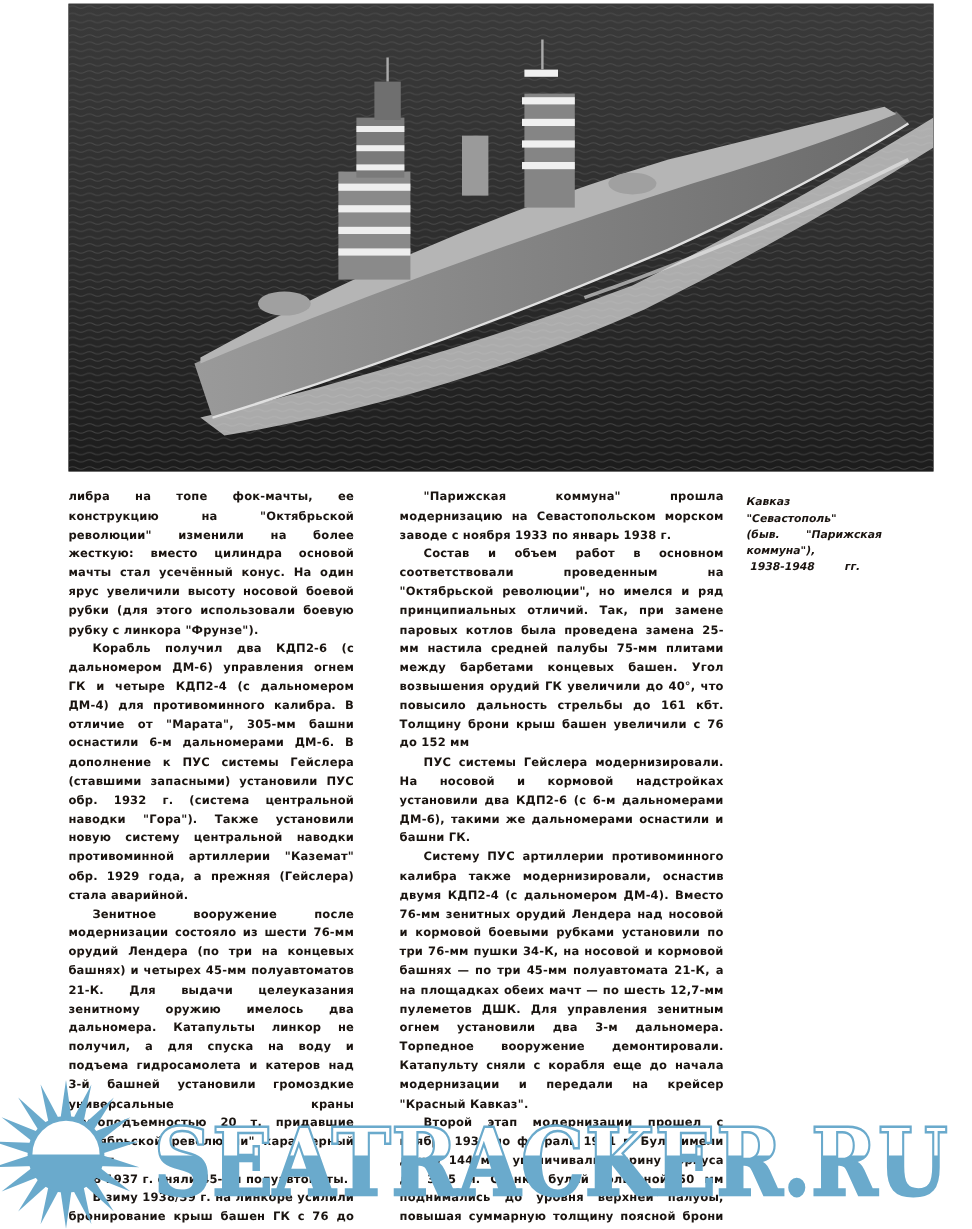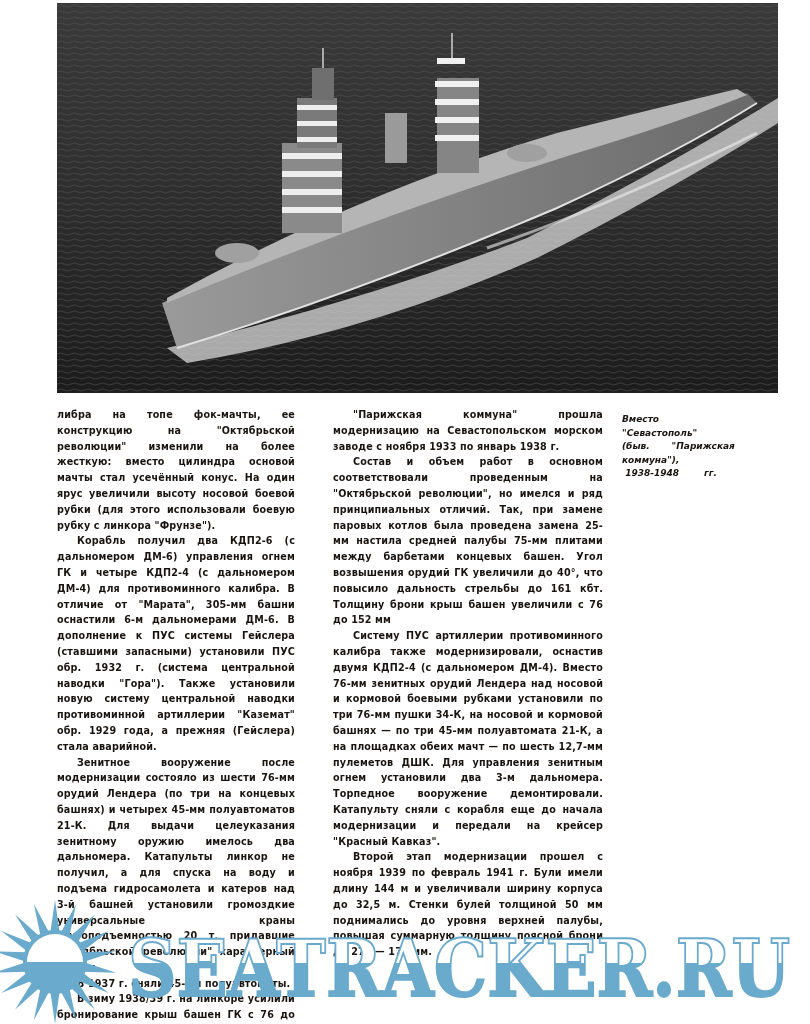--- a/index.html
+++ b/index.html
@@ -88,26 +88,27 @@
   <p>Корабль получил два КДП2-6 (с дальномером ДМ-6) управления огнем ГК и четыре КДП2-4 (с дальномером ДМ-4) для противоминного калибра. В отличие от "Марата", 305-мм башни оснастили 6-м дальномерами ДМ-6. В дополнение к ПУС системы Гейслера (ставшими запасными) установили ПУС обр. 1932 г. (система центральной наводки "Гора"). Также установили новую систему центральной наводки противоминной артиллерии "Каземат" обр. 1929 года, а прежняя (Гейслера) стала аварийной.</p>
   <p>Зенитное вооружение после модернизации состояло из шести 76-мм орудий Лендера (по три на концевых башнях) и четырех 45-мм полуавтоматов 21-К. Для выдачи целеуказания зенитному оружию имелось два дальномера. Катапульты линкор не получил, а для спуска на воду и подъема гидросамолета и катеров над 3-й башней установили громоздкие универсальные краны грузоподъемностью 20 т, придавшие "Октябрьской революции" характерный силуэт.</p>
   <p>В 1937 г. сняли 45-мм полуавтоматы.</p>
   <p>В зиму 1938/39 г. на линкоре усилили бронирование крыш башен ГК с 76 до 152 мм.</p>
 
 </div>
 
 <div class="col col2">
   <p>"Парижская коммуна" прошла модернизацию на Севастопольском морском заводе с ноября 1933 по январь 1938 г.</p>
   <p>Состав и объем работ в основном соответствовали проведенным на "Октябрьской революции", но имелся и ряд принципиальных отличий. Так, при замене паровых котлов была проведена замена 25-мм настила средней палубы 75-мм плитами между барбетами концевых башен. Угол возвышения орудий ГК увеличили до 40°, что повысило дальность стрельбы до 161 кбт. Толщину брони крыш башен увеличили с 76 до 152 мм</p>
+  <p>ПУС системы Гейслера модернизировали. На носовой и кормовой надстройках установили два КДП2-6 (с 6-м дальномерами ДМ-6), такими же дальномерами оснастили и башни ГК.</p>
   <p>Систему ПУС артиллерии противоминного калибра также модернизировали, оснастив двумя КДП2-4 (с дальномером ДМ-4). Вместо 76-мм зенитных орудий Лендера над носовой и кормовой боевыми рубками установили по три 76-мм пушки 34-К, на носовой и кормовой башнях — по три 45-мм полуавтомата 21-К, а на площадках обеих мачт — по шесть 12,7-мм пулеметов ДШК. Для управления зенитным огнем установили два 3-м дальномера. Торпедное вооружение демонтировали. Катапульту сняли с корабля еще до начала модернизации и передали на крейсер "Красный Кавказ".</p>
   <p>Второй этап модернизации прошел с ноября 1939 по февраль 1941 г. Були имели длину 144 м и увеличивали ширину корпуса до 32,5 м. Стенки булей толщиной 50 мм поднимались до уровня верхней палубы, повышая суммарную толщину поясной брони до 275 — 175 мм.</p>
 </div>
 
 <div class="caption">
-  <div>Вместо</div>
+  <div>Кавказ</div>
   <div>"Севастополь"</div>
   <div>(быв.       "Парижская</div>
   <div>коммуна"),</div>
   <div> 1938-1948        гг.</div>
 </div>
 
 <div class="logo">
   <svg width="810" height="124" viewBox="0 0 810 124">
     <defs>
       <clipPath id="bottomHalf">

